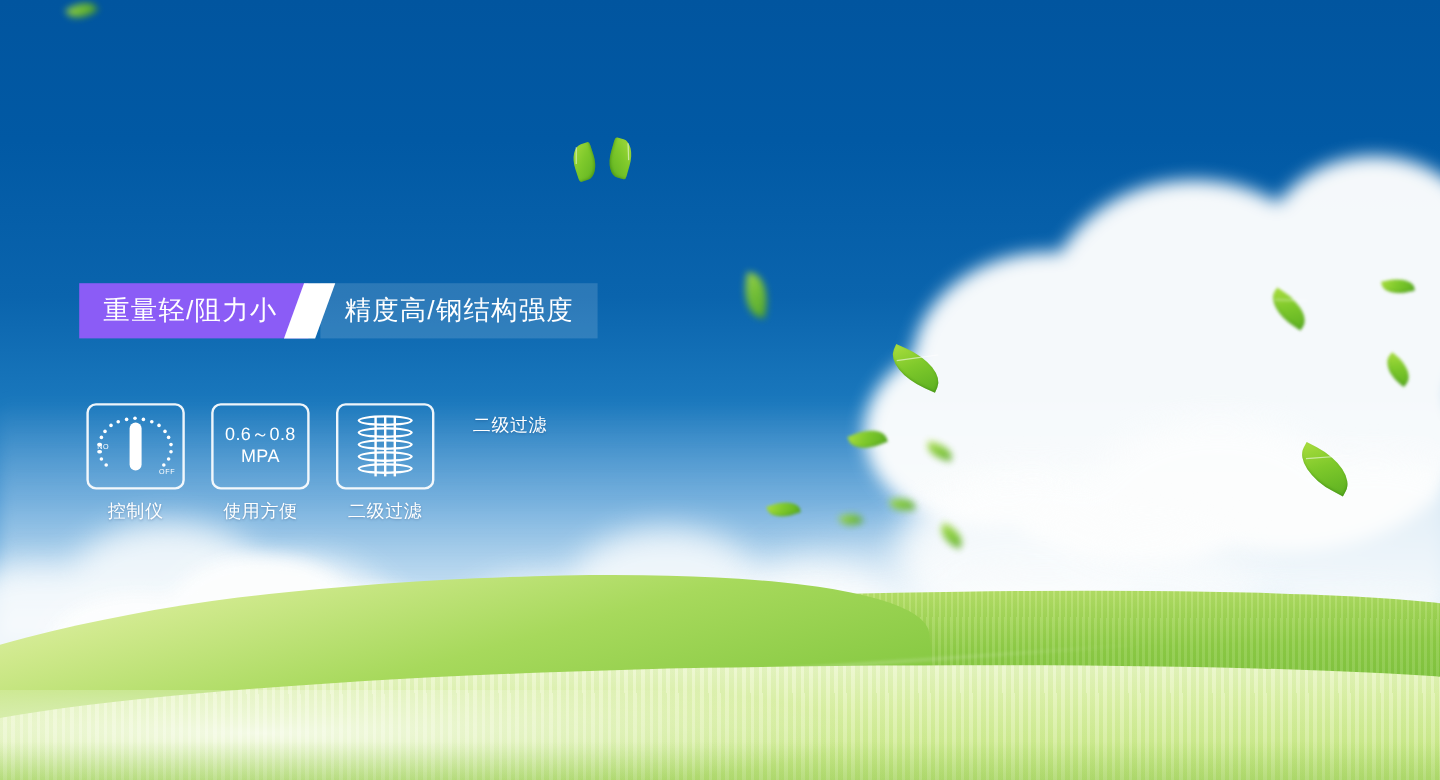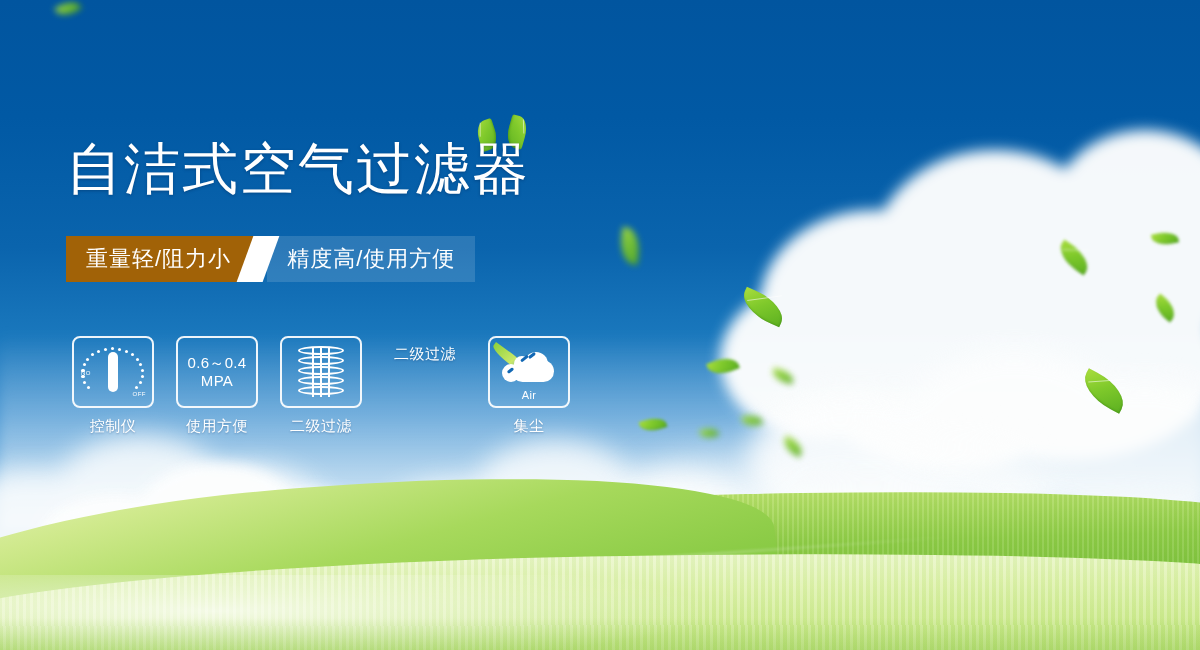--- a/index.html
+++ b/index.html
@@ -163,21 +163,21 @@
     color:#ffffff; font-weight:400; white-space:nowrap;
     text-shadow:0 1px 3px rgba(0,30,70,.35);
   }
 
   
   .subtitle-bar{
     position:absolute; left:66px; top:236px;
     height:46px; display:flex; align-items:stretch;
   }
   .sub-left{
-    background:#a16207;
+    background:#8b5cf6;
     color:#ffffff;
     display:flex; align-items:center;
     padding:0 26px 0 20px;
     font-size:22px; letter-spacing:1px;
     position:relative; z-index:2;
   }
   .sub-divider{
     width:26px; background:#ffffff;
     transform:skewX(-20deg); margin-left:-12px; margin-right:-4px;
     position:relative; z-index:3;
@@ -342,26 +342,25 @@
 
   <div class="sprout" style="left:478px; top:112px;">
     <div class="leaf" style="position:absolute; left:0;  top:8px; width:18px; height:30px; transform:rotate(-18deg);">
         <i class="leaf-vein" style="transform:rotate(-72deg);"></i>
       </div>
     <div class="leaf" style="position:absolute; left:30px;top:4px; width:18px; height:32px; transform:rotate(16deg) scaleX(-1);">
         <i class="leaf-vein" style="transform:rotate(-72deg);"></i>
       </div>
   </div>
 
-  <div class="title">自洁式空气过滤器</div>
 
   <div class="subtitle-bar">
     <div class="sub-left">重量轻/阻力小</div>
     <div class="sub-divider"></div>
-    <div class="sub-right">精度高/使用方便</div>
+    <div class="sub-right">精度高/钢结构强度</div>
   </div>
 
   <div class="features">
 
     <div class="feature">
       <div class="feature-box">
         <div class="gauge">
           <span class="dot" style="left:29px; top:3px;"></span>
           <span class="dot" style="left:36px; top:3.6px;"></span>
           <span class="dot" style="left:43px; top:5.6px;"></span>
@@ -385,21 +384,21 @@
           <span class="tag no">NO</span>
           <span class="tag off">OFF</span>
         </div>
       </div>
       <div class="feature-label">控制仪</div>
     </div>
 
     <div class="feature">
       <div class="feature-box">
         <div class="feature-text">
-          <span>0.6～0.4</span>
+          <span>0.6～0.8</span>
           <span class="l2">MPA</span>
         </div>
       </div>
       <div class="feature-label">使用方便</div>
     </div>
 
     <div class="feature">
       <div class="feature-box">
         <div class="coil">
           <span class="bar" style="left:14px;"></span>
@@ -412,31 +411,15 @@
           <span class="ring" style="top:42px;"></span>
         </div>
       </div>
       <div class="feature-label">二级过滤</div>
     </div>
 
     <div class="feature">
       <div class="feature-label">二级过滤</div>
     </div>
 
-    <div class="feature">
-      <div class="feature-box">
-        <div class="aircloud">
-          <span class="swoosh"></span>
-          <span class="c-main"></span>
-          <span class="c-top"></span>
-          <span class="c-s1"></span>
-          <span class="c-s2"></span>
-          <span class="notch" style="left:22px; top:13px; width:9px; height:3px; transform:rotate(-38deg);"></span>
-          <span class="notch" style="left:30px; top:10px; width:8px; height:3px; transform:rotate(-38deg);"></span>
-          <span class="notch" style="left:9px;  top:25px; width:7px; height:3px; transform:rotate(-38deg);"></span>
-          <span class="air-text">Air</span>
-        </div>
-      </div>
-      <div class="feature-label">集尘</div>
-    </div>
 
   </div>
 </div>
 
 </body></html>

